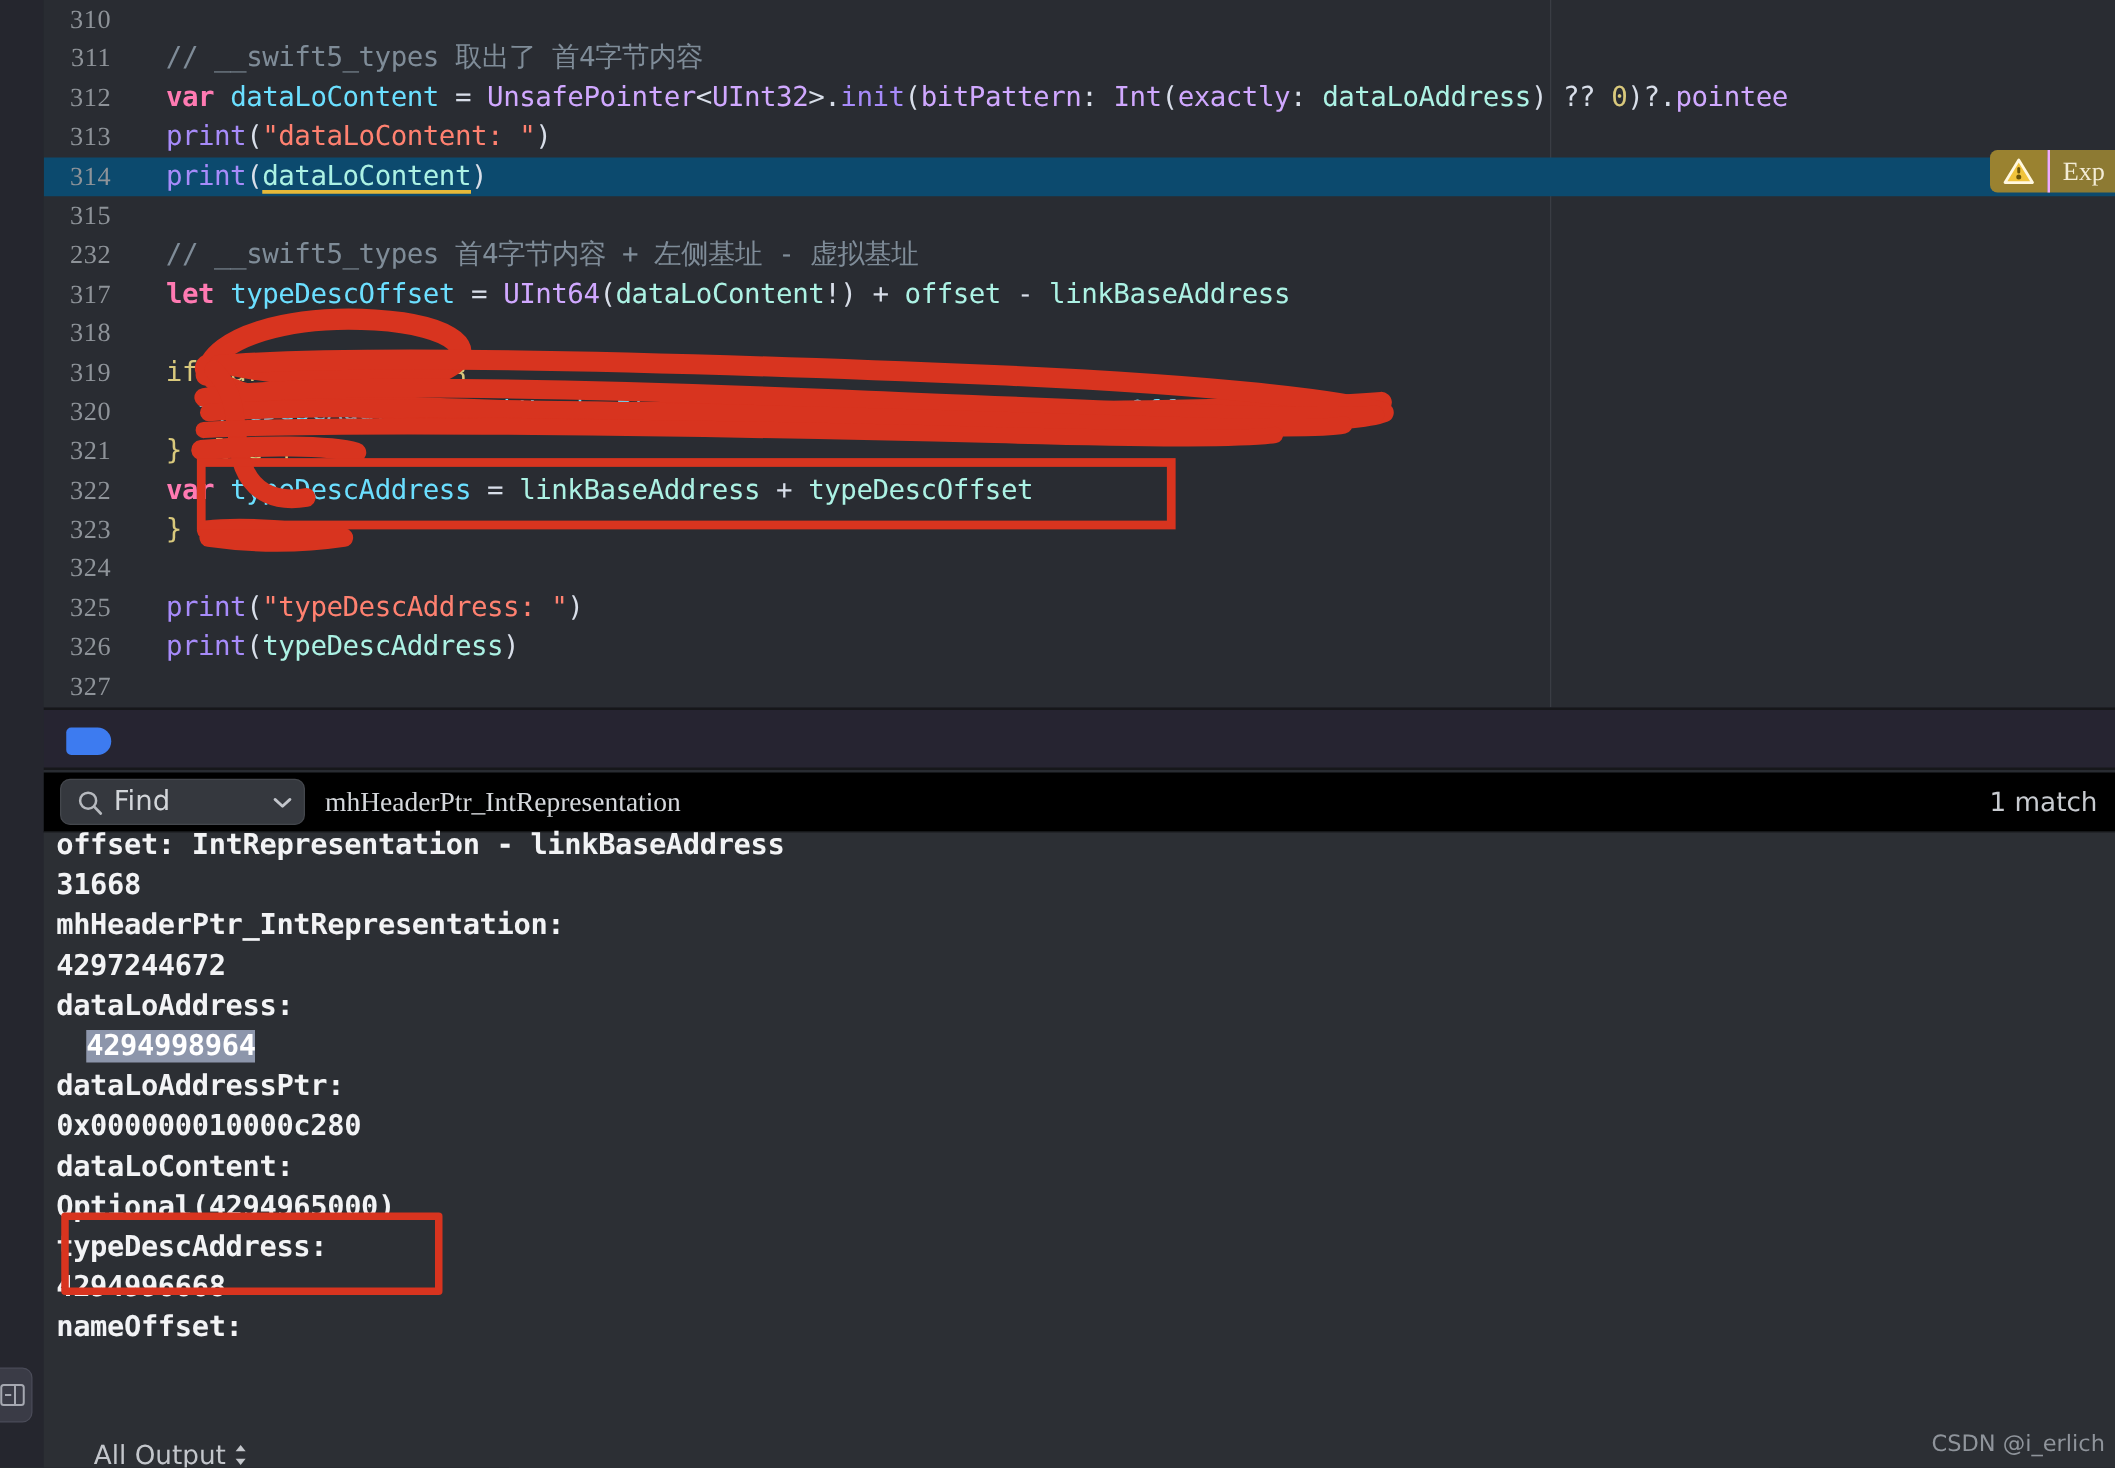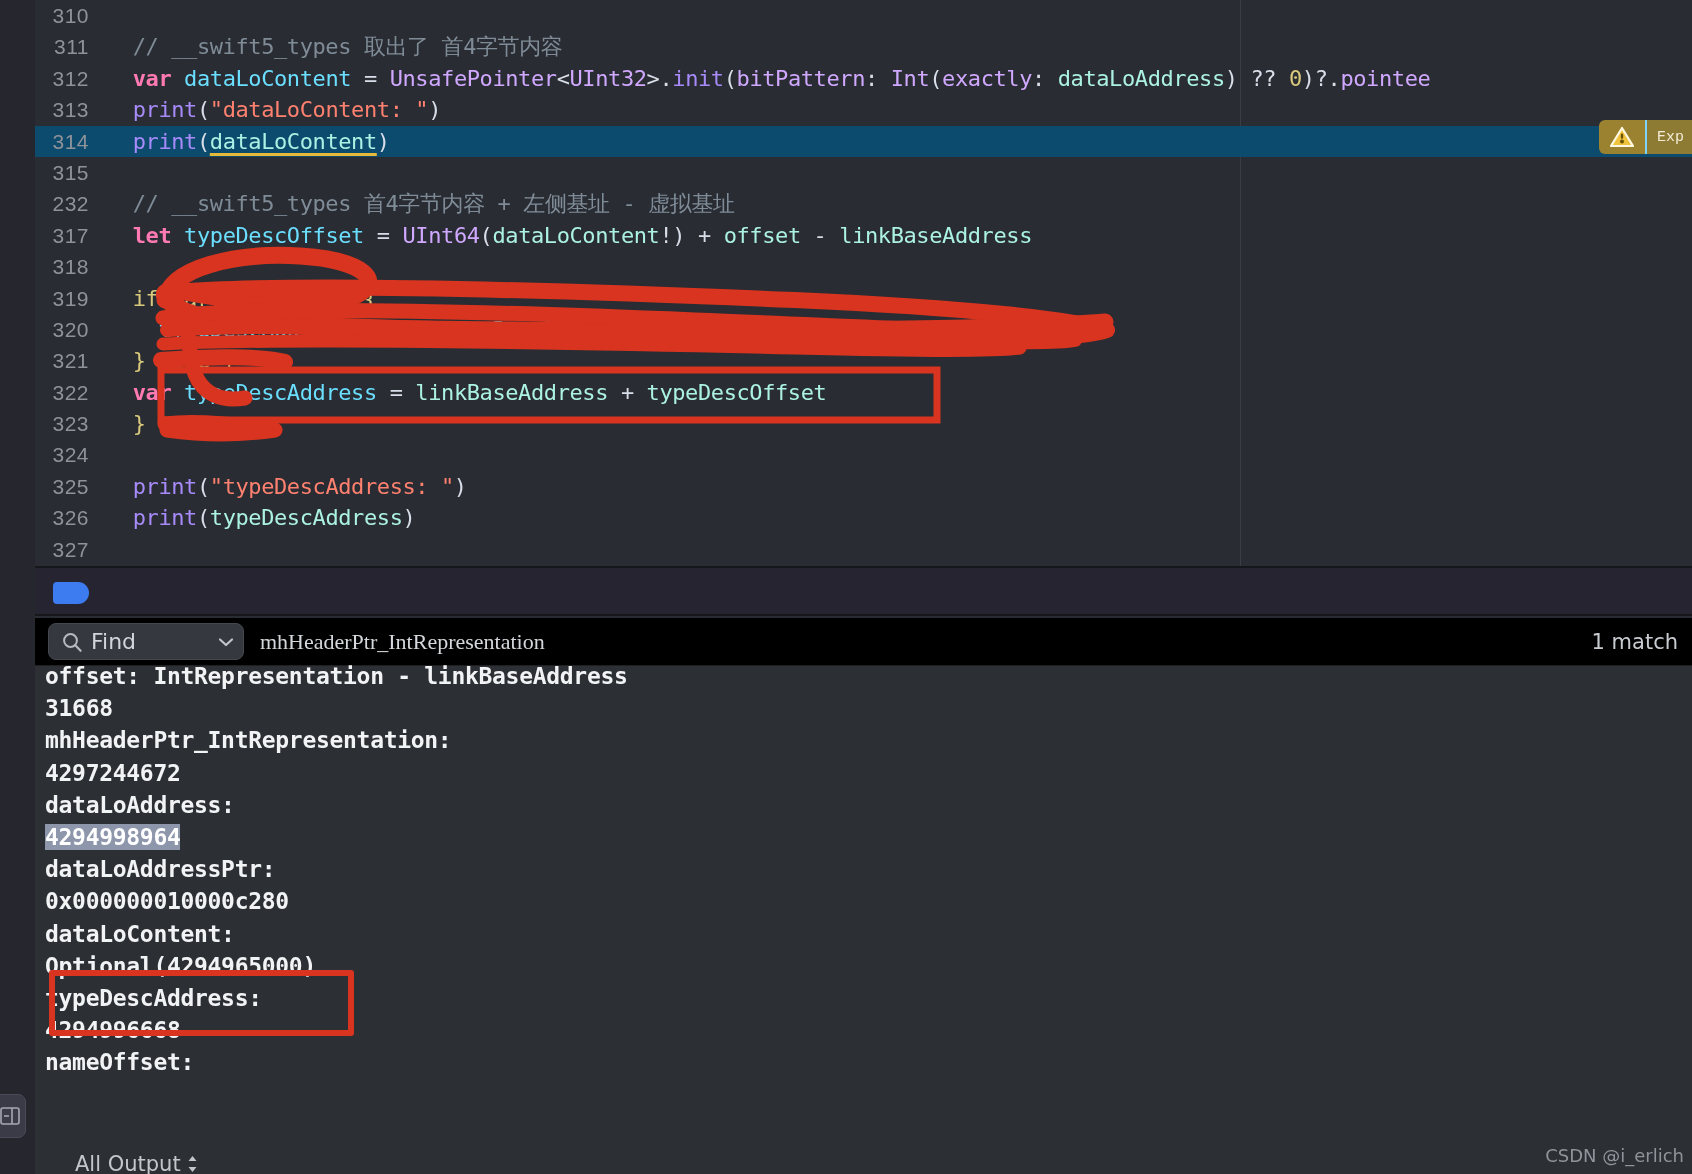--- a/index.html
+++ b/index.html
@@ -34,21 +34,21 @@
     position: absolute; left: 1205px; top: 0; width: 1px; height: 566px;
     background: #3a3d44;
   }
   .code-line {
     position: relative; height: 31.4px; display: flex; align-items: center;
     font-size: 22px; line-height: 31.4px; white-space: pre;
   }
   .code-line.hl { background: #0c4a6e; }
   .ln {
     width: 72px; min-width: 72px; text-align: right; padding-right: 18px;
-    color: #8e9399; font-family: Liberation Sans, sans-serif; font-size: 21px;
+    color: #8e9399; font-family: Liberation Serif, serif; font-size: 21px;
     letter-spacing: .5px;
   }
   .src { font-family: "DejaVu Sans Mono", monospace; letter-spacing: -0.4px; }
 
   .c-com  { color: #7f8c98; }
   .c-kw   { color: #ff7ab2; font-weight: bold; }
   .c-var  { color: #6bdfff; }
   .c-type { color: #d0a8ff; }
   .c-fn   { color: #a78bfa; }
   .c-str  { color: #ff8170; }
@@ -61,23 +61,23 @@
 
   .warn-chip {
     position: absolute; right: 0; top: 120px; display: flex; height: 34px;
     align-items: stretch;
   }
   .warn-ico {
     width: 46px; background: #9a8230; border-radius: 6px 0 0 6px;
     display: flex; align-items: center; justify-content: center;
   }
   .warn-txt {
-    background: #8d7a33; color: #f3ecd6; font-family: Liberation Mono, monospace;
-    font-size: 15px; padding: 0 8px 0 10px; display: flex; align-items: center;
-    border-left: 2px solid #7dd3fc;
+    background: #8d7a33; color: #f3ecd6; font-family: Liberation Serif, serif;
+    font-size: 21px; padding: 0 8px 0 10px; display: flex; align-items: center;
+    border-left: 2px solid #f0abfc;
   }
 
   
   .ink { position: absolute; left: 0; top: 0; width: 1692px; height: 566px;
          pointer-events: none; }
 
   
   .debug-strip {
     position: absolute; left: 35px; top: 566px; right: 0; height: 50px;
     background: #262431; border-top: 2px solid #16171a; border-bottom: 2px solid #16171a;
@@ -117,21 +117,21 @@
     position: absolute; left: 35px; top: 666px; right: 0; bottom: 0;
     background: #2c2f34; padding-left: 4px;
   }
   .console-inner { position: relative; padding: 0 0 0 6px; }
   .out-line {
     font-family: "DejaVu Sans Mono", monospace; font-weight: bold;
     font-size: 23px; line-height: 32.2px; color: #f2f3f5;
     white-space: pre; letter-spacing: -0.3px;
   }
   .out-line.clipped { margin-top: -6px; }
-  .sel { background: #8d96ab; color: #ffffff; }
+  .sel { background: #8d96ab; color: #ffffff; margin-left: 24px; }
   .out-red-box {
     position: absolute; left: 14px; top: 304px; width: 305px; height: 66px;
     border: 6px solid #d8341f; border-radius: 3px; pointer-events: none;
   }
   .allout {
     position: absolute; left: 40px; bottom: -2px;
     color: #c3c6cb; font-family: "DejaVu Sans", sans-serif; font-size: 21px;
     display: flex; align-items: center; gap: 5px;
   }
   .watermark {

